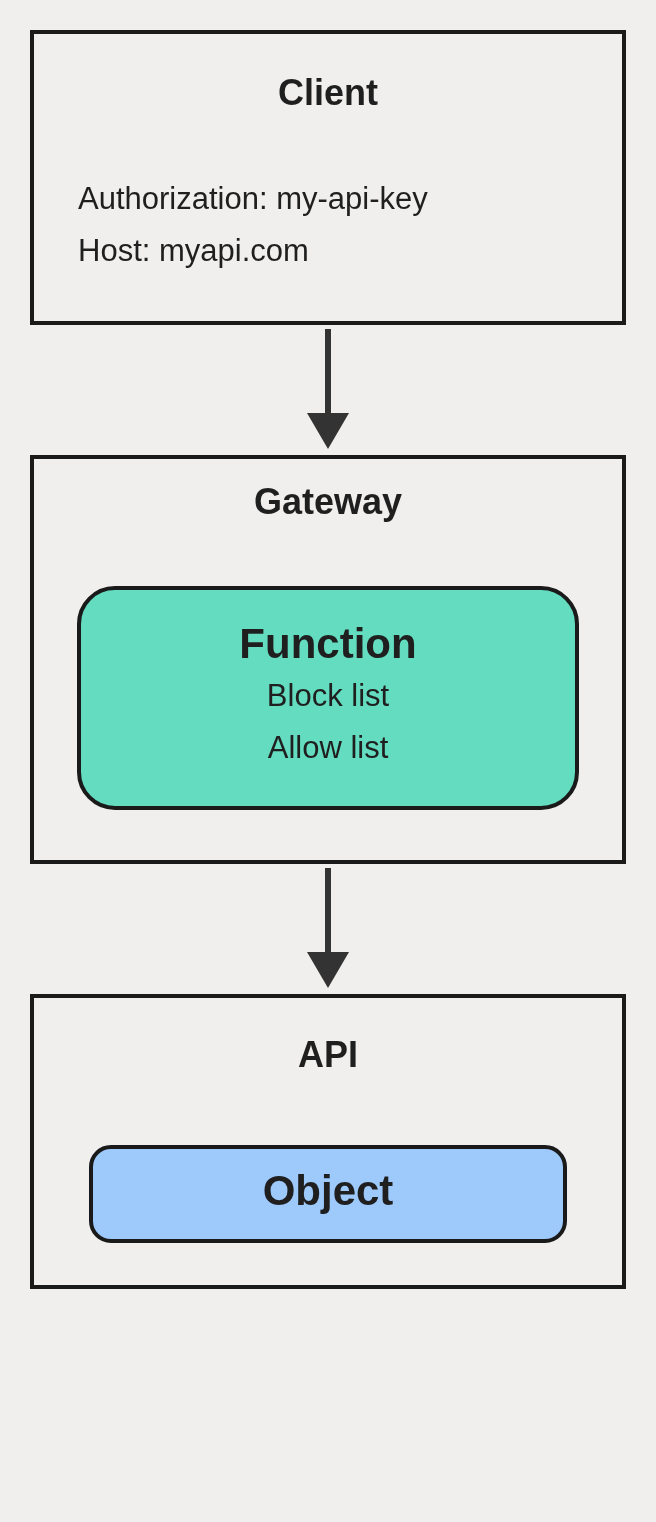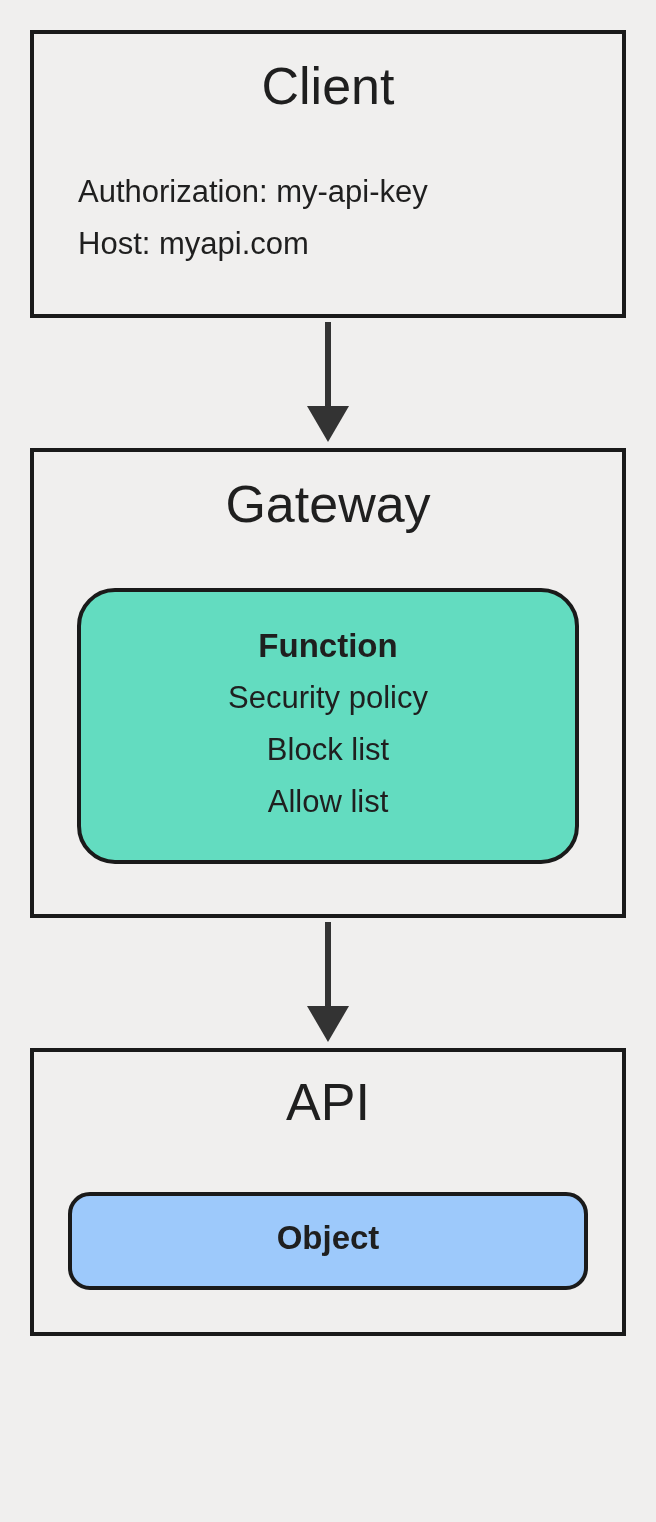--- a/index.html
+++ b/index.html
@@ -21,23 +21,24 @@
   }
 
   .panel {
     width: 596px;
     background: var(--background, #f0efee);
     border: 4px solid var(--panel-border, #1a1a1a);
   }
 
   .panel-title {
     text-align: center;
-    font-weight: normal;
-    font-size: 52px;
+    font-weight: bold;
+    font-size: 36px;
     line-height: 56px;
+    margin-top: 7px;
   }
 
   
   .client-panel {
     margin-top: 30px;
     padding: 24px 0 44px;
   }
   .client-body {
     padding: 52px 0 0 44px;
     font-size: 31px;
@@ -48,48 +49,48 @@
 
   
   .arrow {
     display: block;
     margin: 4px 0;
     flex: 0 0 auto;
   }
 
   
   .gateway-panel {
-    padding: 24px 0 50px;
+    padding: 8px 0 50px;
   }
 
   .rounded-box {
     border: 4px solid var(--panel-border, #1a1a1a);
     text-align: center;
     font-size: 31px;
     line-height: 52px;
   }
   .box-title {
     font-weight: bold;
-    font-size: 33px;
+    font-size: 42px;
   }
 
   .function-box {
     width: 502px;
     margin: 56px auto 0;
     background: var(--teal, #63dcc0);
     border-radius: 38px;
     padding: 28px 0 32px;
   }
 
   
   .api-panel {
     padding: 22px 16px 42px;
   }
   .object-box {
-    width: 520px;
+    width: 478px;
     margin: 62px auto 0;
     background: var(--blue, #9dc9fb);
     border-radius: 22px;
     padding: 16px 0 22px;
   }
 </style>
 </head>
 <body>
 
 <div class="canvas">
@@ -104,21 +105,20 @@
 
   <svg class="arrow" width="48" height="122" viewBox="0 0 48 122" aria-hidden="true">
     <line x1="24" y1="0" x2="24" y2="88" stroke="#333333" stroke-width="6"></line>
     <polygon points="3,84 45,84 24,120" fill="#333333"></polygon>
   </svg>
 
   <div class="panel gateway-panel">
     <div class="panel-title">Gateway</div>
     <div class="rounded-box function-box">
       <div class="box-title">Function</div>
-      <div class="box-line">Security policy</div>
       <div class="box-line">Block list</div>
       <div class="box-line">Allow list</div>
     </div>
   </div>
 
   <svg class="arrow" width="48" height="122" viewBox="0 0 48 122" aria-hidden="true">
     <line x1="24" y1="0" x2="24" y2="88" stroke="#333333" stroke-width="6"></line>
     <polygon points="3,84 45,84 24,120" fill="#333333"></polygon>
   </svg>
 

